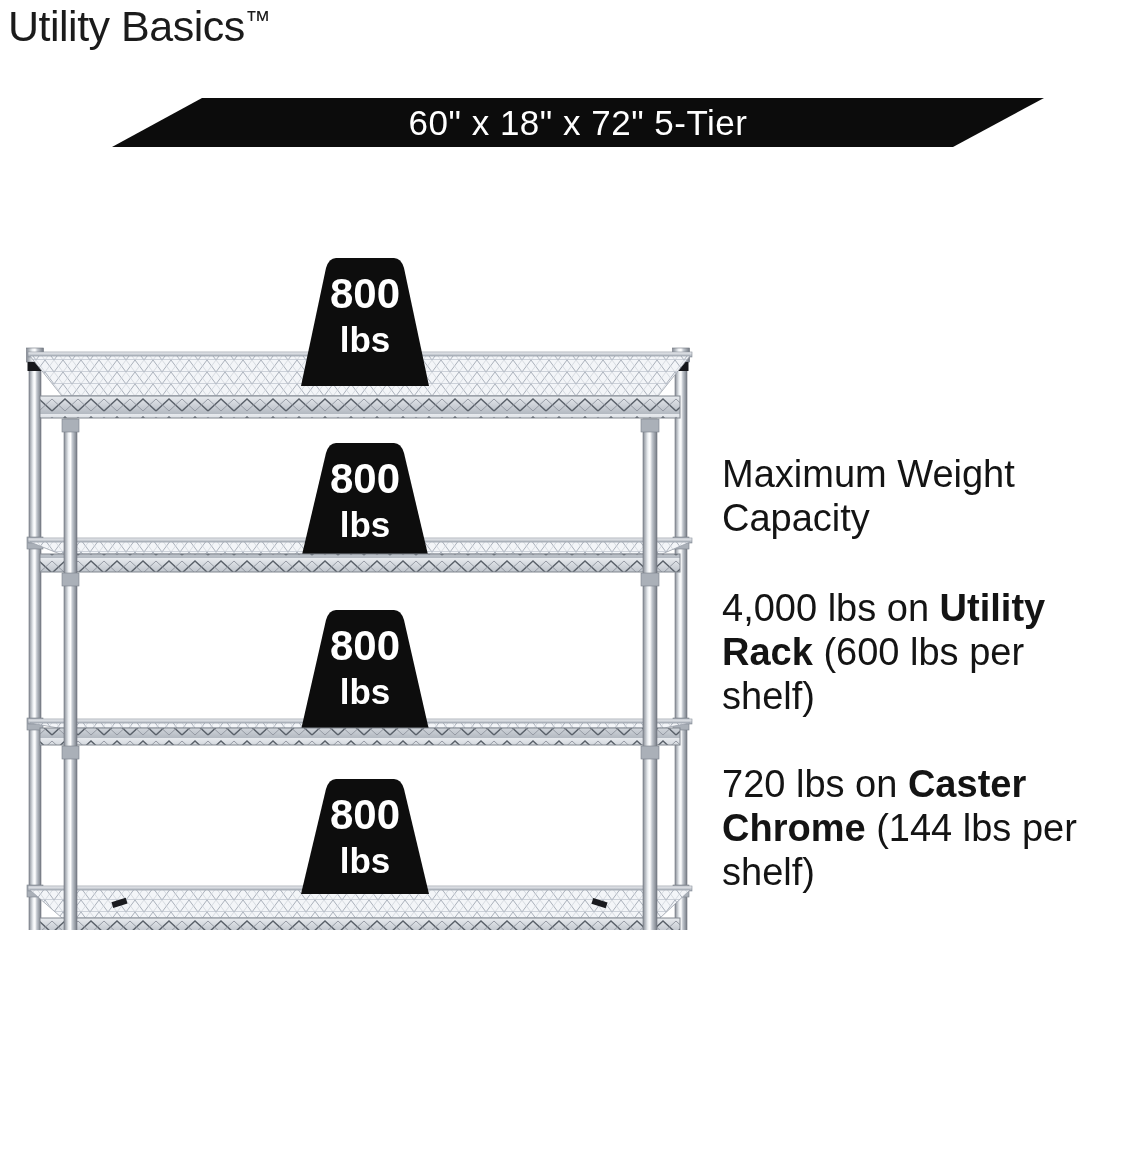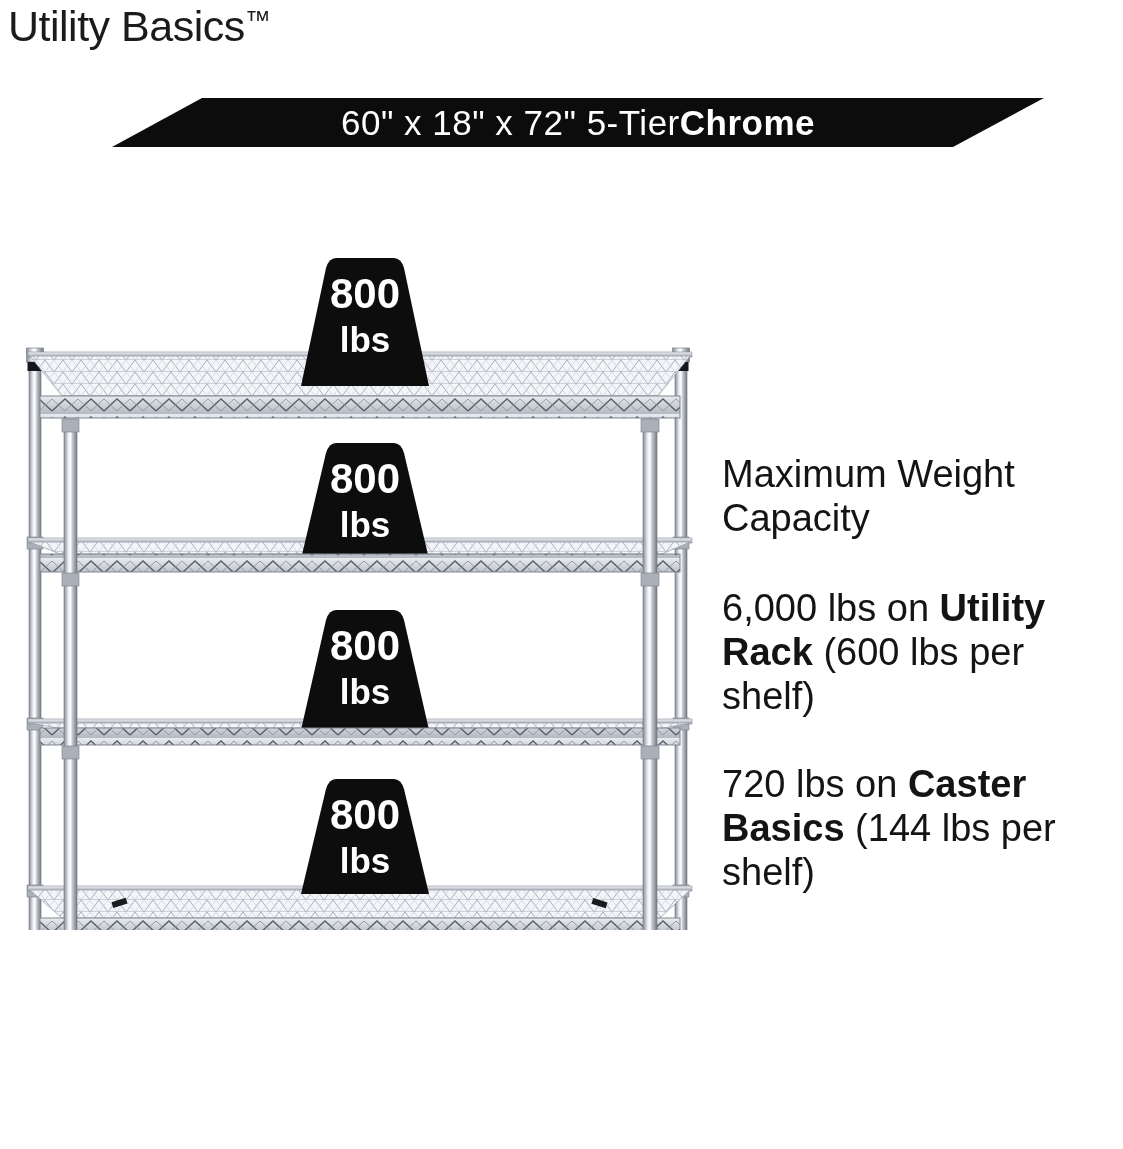--- a/index.html
+++ b/index.html
@@ -38,21 +38,20 @@
 </style>
 </head>
 <body>
 
 <div id="canvas">
 
   <div class="logo"><span>Utility Basics</span><span class="tm">™</span></div>
 
   <div class="banner">
     <span>60" x 18" x 72" 5-Tier </span>
-      <b>Chrome</b>
   </div>
 
   <svg class="rack-svg" viewBox="0 245 710 904" xmlns="http://www.w3.org/2000/svg">
     <defs>
       <linearGradient id="postGrad" x1="0" y1="0" x2="1" y2="0">
         <stop offset="0" stop-color="#878d96"></stop>
           <stop offset="0.35" stop-color="#eef1f4"></stop>
         <stop offset="0.5" stop-color="#ffffff"></stop>
           <stop offset="0.65" stop-color="#c2c7ce"></stop>
         <stop offset="1" stop-color="#767c85"></stop>
@@ -176,25 +175,25 @@
     </g>
   </svg>
 
   <aside class="info">
     <h2 class="heading">
       <div class="line">Maximum Weight</div>
       <div class="line">Capacity</div>
     </h2>
 
     <p class="para para-1">
-      <span class="line" style="display:block"><span>6,000 lbs on </span><b>Utility</b><span></span></span>
+      <span class="line" style="display:block"><span>4,000 lbs on </span><b>Utility</b><span></span></span>
       <span class="line" style="display:block"><span></span><b>Rack</b><span> (600 lbs per</span></span>
       <span class="line" style="display:block"><span>shelf)</span><b></b><span></span></span>
     </p>
 
     <p class="para para-2">
       <span class="line" style="display:block"><span>720 lbs on </span><b>Caster</b><span></span></span>
-      <span class="line" style="display:block"><span></span><b>Basics</b><span> (144 lbs per</span></span>
+      <span class="line" style="display:block"><span></span><b>Chrome</b><span> (144 lbs per</span></span>
       <span class="line" style="display:block"><span>shelf)</span><b></b><span></span></span>
     </p>
   </aside>
 
 </div>
 
 </body></html>

